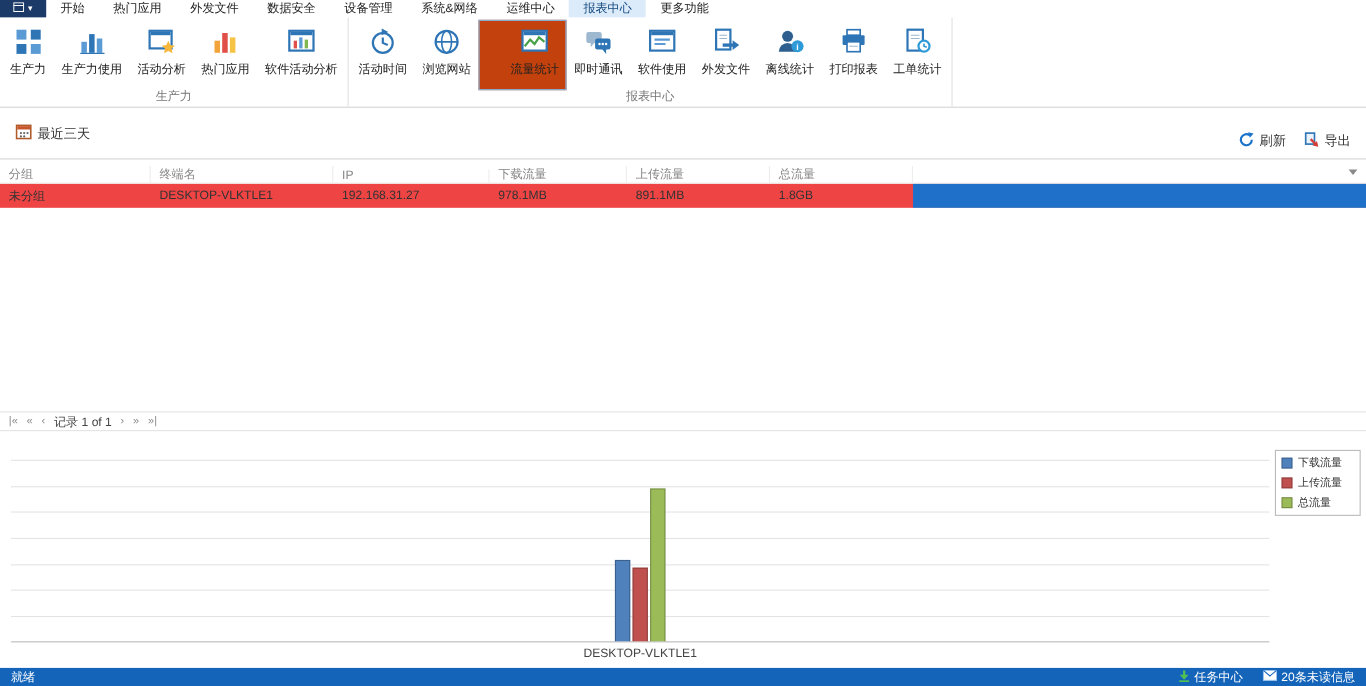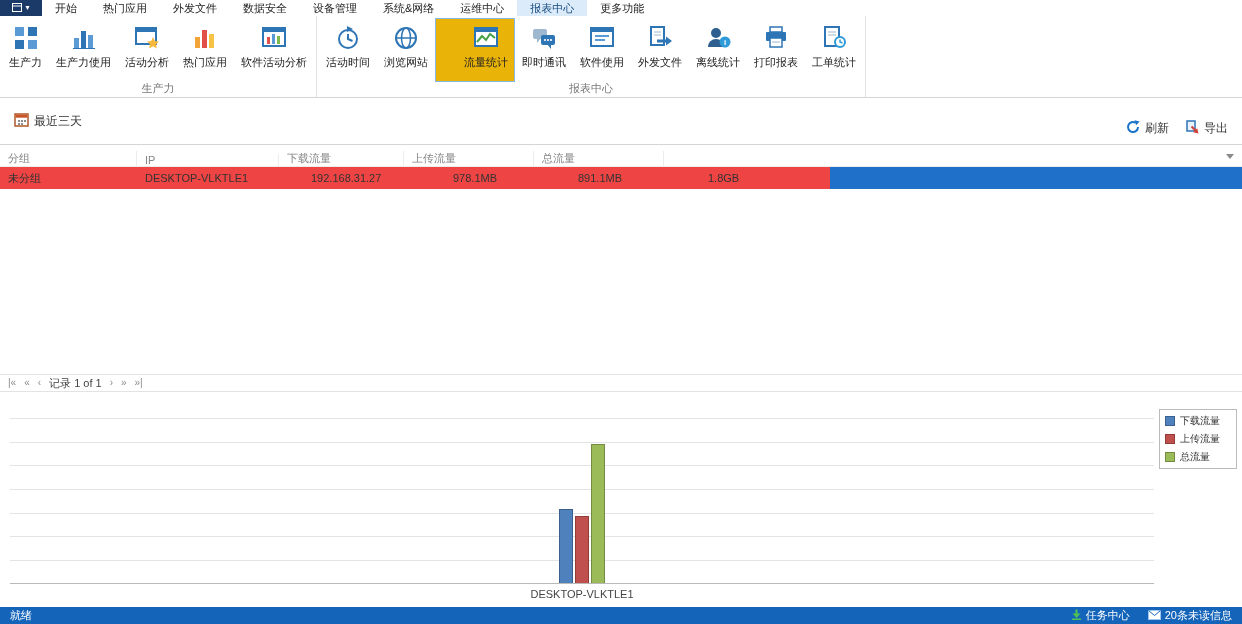--- a/index.html
+++ b/index.html
@@ -15,21 +15,21 @@
   .tab { padding:0 13px; line-height:16px; white-space:nowrap; }
   .tab.active { background:#dcebfa; color:#14497f; }
 
   
   .ribbon { flex:0 0 82px; display:flex; border-bottom:1px solid #d5d5d5; background:#fff; }
   .rgroup { display:flex; flex-direction:column; border-right:1px solid #e2e2e2; padding:0 2px; }
   .rfill { flex:1; }
   .rbuttons { display:flex; align-items:stretch; height:66px; padding-top:2px; }
   .rbtn { display:flex; flex-direction:column; align-items:center; gap:3px;
     padding:5px 6px 0; min-width:44px; border:1px solid transparent; cursor:default; }
-  .rbtn.active { background:#eab308; border-color:#86b7e4;padding-left:28px; }
+  .rbtn.active { background:#c2410c; border-color:#86b7e4;padding-left:28px; }
   .ricon { height:28px; display:flex; align-items:center; }
   .rtext { font-size:11px; color:#222; white-space:nowrap; }
   .rlabel { text-align:center; font-size:11px; color:#777; height:14px; line-height:13px; }
 
   
   .toolbar { flex:0 0 47px; display:flex; align-items:center; padding:0 14px;
     border-bottom:1px solid #d5d5d5; }
   .tool { display:flex; align-items:flex-end; gap:5px; font-size:12px; color:#333; cursor:default; }
   .toolbar-right { margin-left:auto; display:flex; gap:16px;margin-top:15px; }
 
@@ -296,20 +296,21 @@
             <path d="M6.5 6.5 L11 11" stroke="#d04038" stroke-width="2"></path>
             <polygon points="12.2,8.2 13.5,13.5 8.2,12.2" fill="#d04038"></polygon>
           </svg></span>
       <span>导出</span>
     </div>
   </div>
 </div>
 
 <div class="gridhead">
   <div class="hcell c0">分组</div>
+  <div class="hcell c1">终端名</div>
   <div class="hcell c2">IP</div>
   <div class="hcell c3">下载流量</div>
   <div class="hcell c4">上传流量</div>
   <div class="hcell c5">总流量</div>
   <span class="filtertri"></span>
 </div>
 
 <div class="gridrow">
   <div class="cell c0">未分组</div>
   <div class="cell c1">DESKTOP-VLKTLE1</div>

